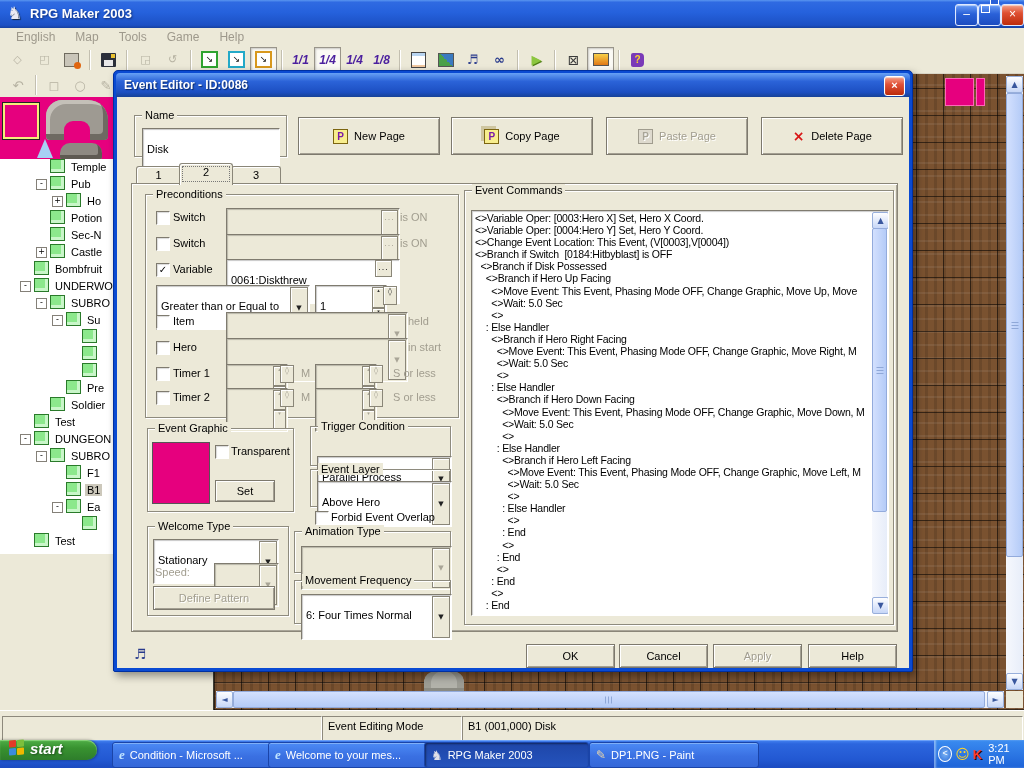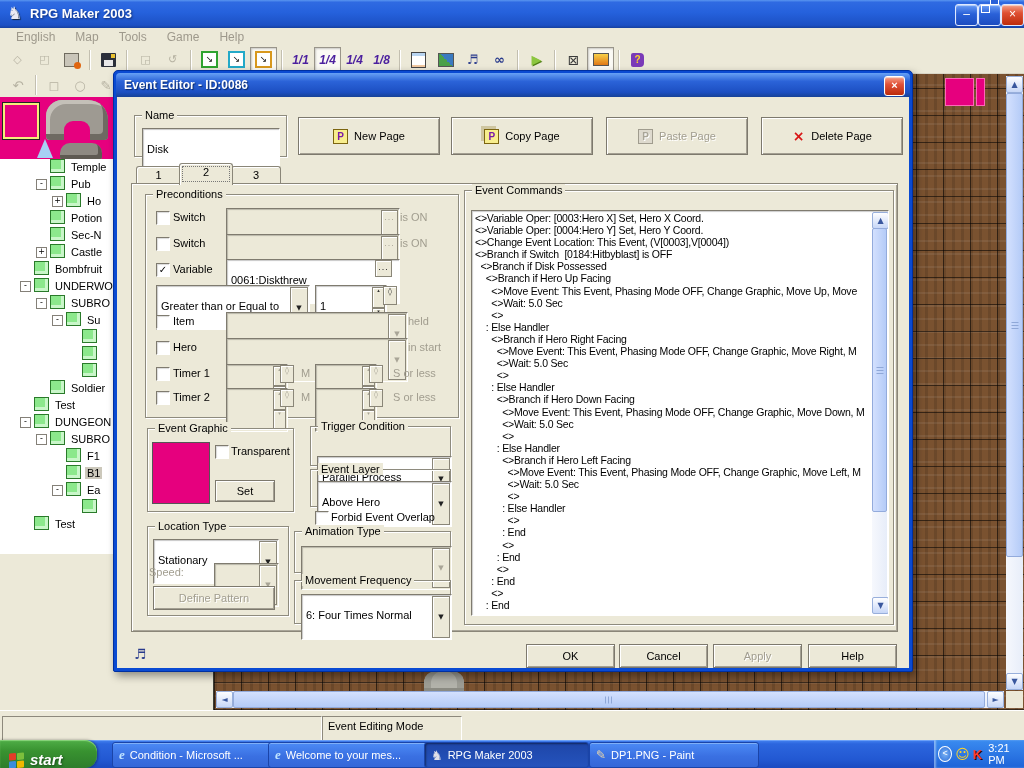--- a/index.html
+++ b/index.html
@@ -95,24 +95,24 @@
 #mapV{right:2px;top:3px;bottom:20px}
 #mapH{left:2px;bottom:2px;right:21px}
 #mapCorner{right:2px;bottom:2px;width:17px;height:17px;background:var(--beige)}
 
 
 #statusbar{left:0;top:710px;width:1024px;height:30px;background:var(--beige);border-top:1px solid #fff}
 .pane{position:absolute;top:5px;height:20px;border:1px solid;border-color:#8d897c #fff #fff #8d897c;padding:3px 5px;
   font-size:11px;white-space:nowrap;overflow:hidden}
 #taskbar{left:0;top:740px;width:1024px;height:28px;
   background:linear-gradient(180deg,#4584f2 0%,#2c66de 14%,#2258d2 70%,#1b4ac0 100%);box-shadow:inset 0 1px 0 #6ba0f8}
-#startbtn{left:0;top:0;width:97px;height:28px;border-radius:0 12px 12px 0;
+#startbtn{left:0;top:0;width:97px;height:20px;border-radius:0 12px 12px 0;
   background:linear-gradient(180deg,#4fae47 0%,#38923० 40%,#2e7d2b 100%);
   background:linear-gradient(180deg,#4fae47 0%,#389230 40%,#2e7d2b 100%);
-  box-shadow:inset 0 1px 1px #8cd67e,1px 0 3px rgba(0,0,0,.4);display:flex;align-items:flex-end}
+  box-shadow:inset 0 1px 1px #8cd67e,1px 0 3px rgba(0,0,0,.4);display:flex;align-items:flex-start}
 .xpflag{width:15px;height:15px;margin-left:9px;display:grid;grid-template-columns:7px 7px;grid-template-rows:7px 7px;gap:1px;
   transform:skewY(-4deg)}
 .xpflag span{border-radius:1px}
 .startText{color:#fff;font-weight:bold;font-style:italic;font-size:15px;margin-left:6px;text-shadow:1px 1px 2px #1e4f1c}
 .task{position:absolute;top:2px;height:24px;border-radius:3px;background:linear-gradient(#4c8bf6,#3a70e2 55%,#3467d8);
   border:1px solid #1a44a8;box-shadow:inset 0 1px 0 #7fb0f8;color:#fff;font-size:11px;display:flex;align-items:center;
   padding:0 6px;white-space:nowrap;overflow:hidden}
 .task.active{background:linear-gradient(#1e46a8,#2553bd);box-shadow:inset 1px 1px 2px rgba(0,0,0,.45)}
 .task .ticon{margin-right:5px;flex:0 0 auto}
 .ie{color:#bfe3ff;font-weight:bold;font-style:italic;font-size:13px;font-family:"Liberation Serif",serif}
@@ -406,20 +406,25 @@
     <div class="trow" style="--d:4">
         <span class="texp g"></span>
         <span class="tico map"></span>
         <span class="tlab"></span>
       </div>
     <div class="trow" style="--d:4">
         <span class="texp g"></span>
         <span class="tico map"></span>
         <span class="tlab"></span>
       </div>
+    <div class="trow" style="--d:3">
+        <span class="texp g"></span>
+        <span class="tico map"></span>
+        <span class="tlab">Pre</span>
+      </div>
     <div class="trow" style="--d:2">
         <span class="texp g"></span>
         <span class="tico map"></span>
         <span class="tlab">Soldier</span>
       </div>
     <div class="trow" style="--d:1">
         <span class="texp g"></span>
         <span class="tico map"></span>
         <span class="tlab">Test</span>
       </div>
@@ -577,24 +582,24 @@
 
         <div class="grp" style="left:15px;top:244px;width:145px;height:82px">
           <span class="cap">Event Graphic</span>
           <div class="swatch" style="left:4px;top:13px;width:56px;height:60px"></div>
           <div class="cb" style="left:67px;top:16px"></div>
           <span class="lbl" style="left:83px;top:16px">Transparent</span>
           <div class="btn" style="left:67px;top:51px;width:58px;height:20px">Set</div>
         </div>
 
         <div class="grp" style="left:15px;top:342px;width:140px;height:88px">
-          <span class="cap">Location Type</span>
+          <span class="cap">Welcome Type</span>
           <div class="edit" style="left:5px;top:12px;width:116px;height:15px">Stationary
             <span class="dd g">▼</span></div>
-          <span class="lbl dim" style="left:1px;top:39px">Speed:</span>
+          <span class="lbl dim" style="left:7px;top:39px">Speed:</span>
           <div class="edit dim" style="left:66px;top:36px;width:55px;height:14px">
             <span class="dd dim g">▼</span>
             </div>
           <div class="btn disabled" style="left:5px;top:59px;width:120px;height:22px">Define Pattern</div>
         </div>
 
         <div class="grp" style="left:178px;top:242px;width:139px;height:38px">
           <span class="cap">Trigger Condition</span>
           <div class="edit" style="left:6px;top:29px;width:125px;height:16px">Parallel Process
             <span class="dd g">▼</span></div>
@@ -674,20 +679,21 @@
       <div class="btn" style="left:409px;top:547px;width:87px;height:22px">OK</div>
       <div class="btn" style="left:502px;top:547px;width:87px;height:22px">Cancel</div>
       <div class="btn disabled" style="left:596px;top:547px;width:87px;height:22px">Apply</div>
       <div class="btn" style="left:691px;top:547px;width:87px;height:22px">Help</div>
     </div>
   </div>
 
   <div id="statusbar" class="abs">
     <div class="pane" style="left:2px;width:308px"></div>
     <div class="pane" style="left:322px;width:128px">Event Editing Mode</div>
+    <div class="pane" style="left:462px;width:549px">B1 (001,000) Disk</div>
   </div>
 
   <div id="taskbar" class="abs">
     <div id="startbtn" class="abs">
       <span class="xpflag">
         <span style="background:#e23c28"></span>
         <span style="background:#7cbf3c"></span>
         <span style="background:#3c8cdc"></span>
         <span style="background:#f0b800"></span>
       </span>

